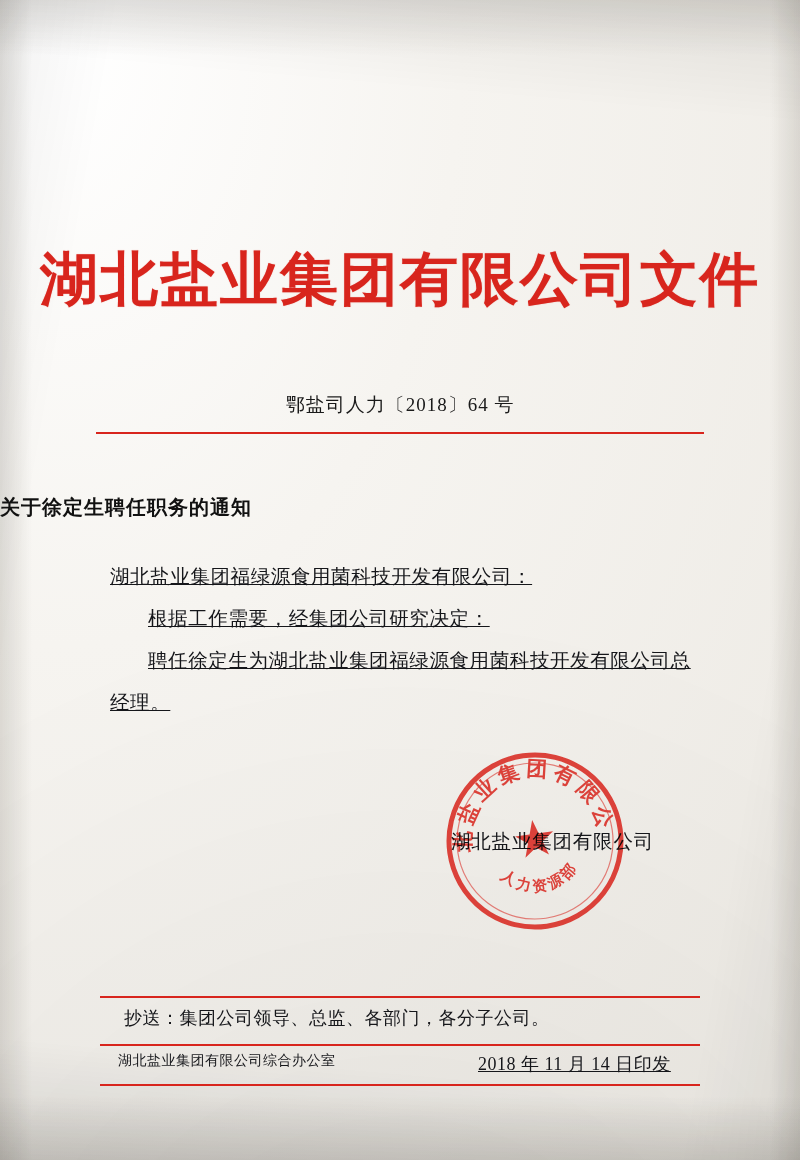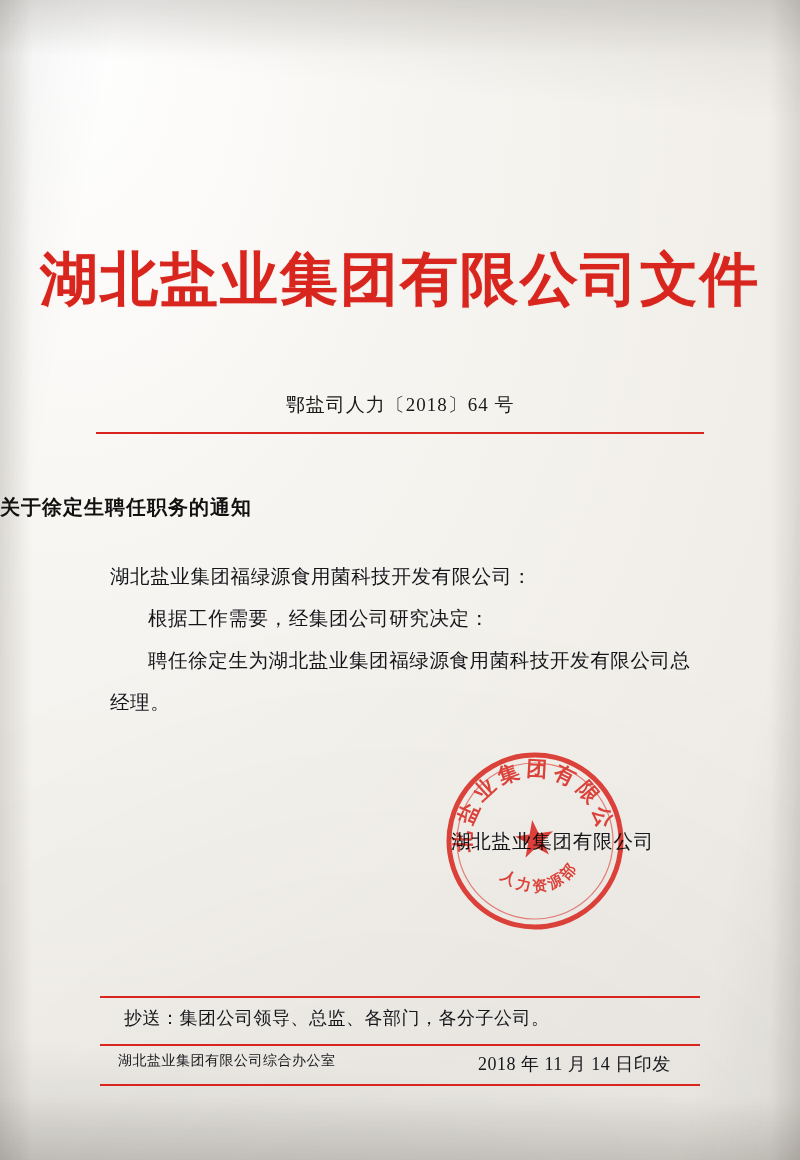--- a/index.html
+++ b/index.html
@@ -117,20 +117,21 @@
 
   .content {
     position: absolute;
     left: 110px;
     top: 556px;
     width: 588px;
     font-size: 19.5px;
     line-height: 42px;
     color: #15161a;
     letter-spacing: 0.6px;
+    text-decoration: underline;
   }
   .content p {
     margin: 0;
   }
   .content p.indent {
     text-indent: 38px;
   }
 
   .signature {
     position: absolute;
@@ -185,20 +186,21 @@
     letter-spacing: 0.5px;
     color: #15161a;
   }
   .footer-right {
     position: absolute;
     left: 478px;
     top: 1052px;
     font-size: 18px;
     letter-spacing: 0.5px;
     color: #15161a;
+    text-decoration: underline;
   }
 </style>
 </head>
 <body>
 
 <div id="page">
 
   <div class="crease c1"></div>
   <div class="crease c2"></div>
   <div class="crease c3"></div>

